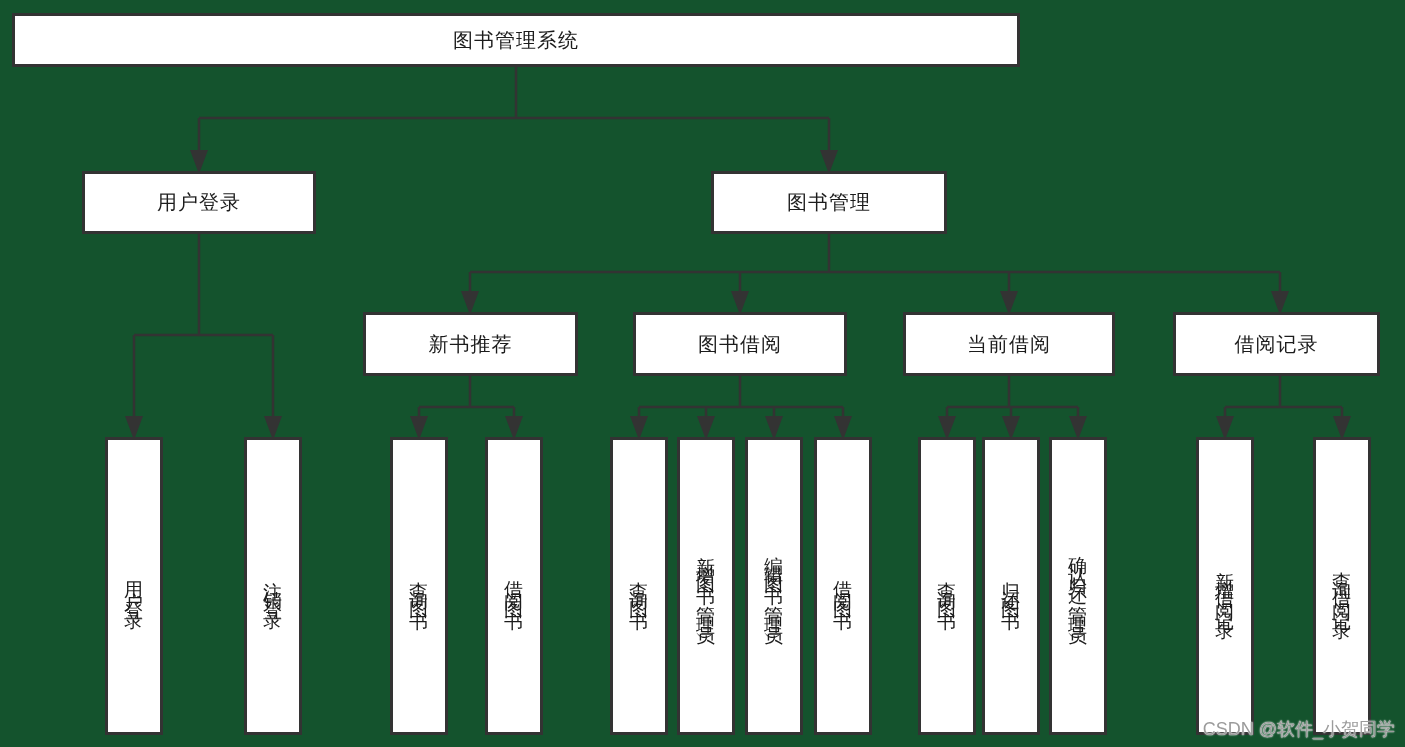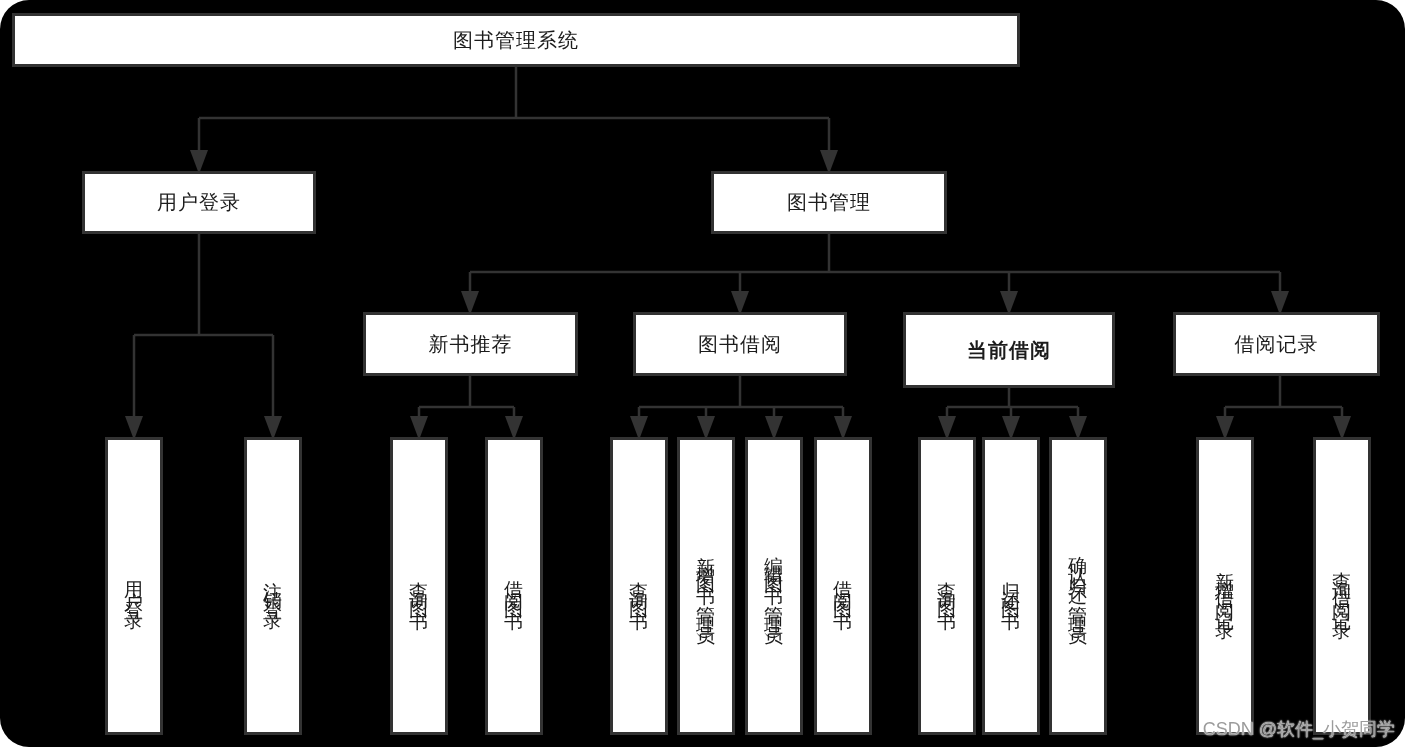--- a/index.html
+++ b/index.html
@@ -1,23 +1,22 @@
 <!DOCTYPE html>
 <html><head>
 <meta charset="utf-8">
 <style>
   html, body { margin: 0; padding: 0; background: #ffffff; }
   .canvas {
     position: relative;
     width: 1405px;
     height: 747px;
-    background: #000000;
+    background: #14532d;
     font-family: "Liberation Sans", "DejaVu Sans", sans-serif;
     overflow: hidden;
-    border-radius: 29px;
   }
   .connectors {
     position: absolute;
     left: 0; top: 0;
     z-index: 1;
   }
   .box {
     position: absolute;
     box-sizing: border-box;
     border: 3px solid #333333;
@@ -127,21 +126,21 @@
   <div class="box box-h" style="left:363px; top:312px; width:215px; height:64px;">
     <span class="label">新书推荐</span>
   </div>
 
   <div class="box box-h" style="left:711px; top:171px; width:236px; height:63px;">
     <span class="label">图书管理</span>
   </div>
   <div class="box box-h" style="left:633px; top:312px; width:214px; height:64px;">
     <span class="label">图书借阅</span>
   </div>
-  <div class="box box-h" style="left:903px; top:312px; width:212px; height:76px;font-weight:bold;">
+  <div class="box box-h" style="left:903px; top:312px; width:212px; height:64px;">
     <span class="label">当前借阅</span>
   </div>
   <div class="box box-h" style="left:1173px; top:312px; width:207px; height:64px;">
     <span class="label">借阅记录</span>
   </div>
 
   <div class="box box-v" style="left:105px; top:437px; width:58px; height:298px;">
     <span class="label">用户登录</span>
   </div>
   <div class="box box-v" style="left:244px; top:437px; width:58px; height:298px;">

